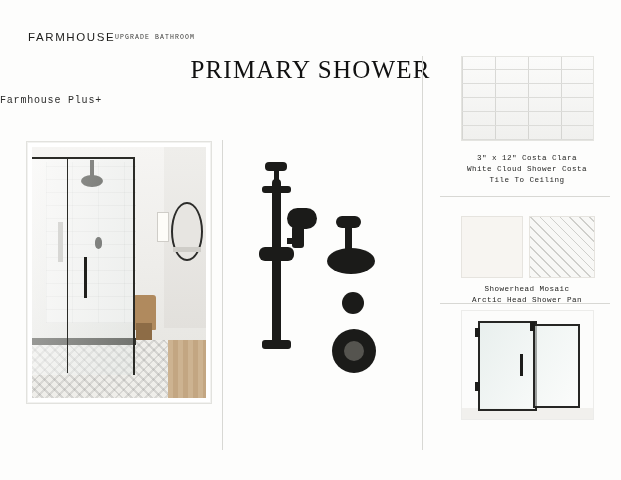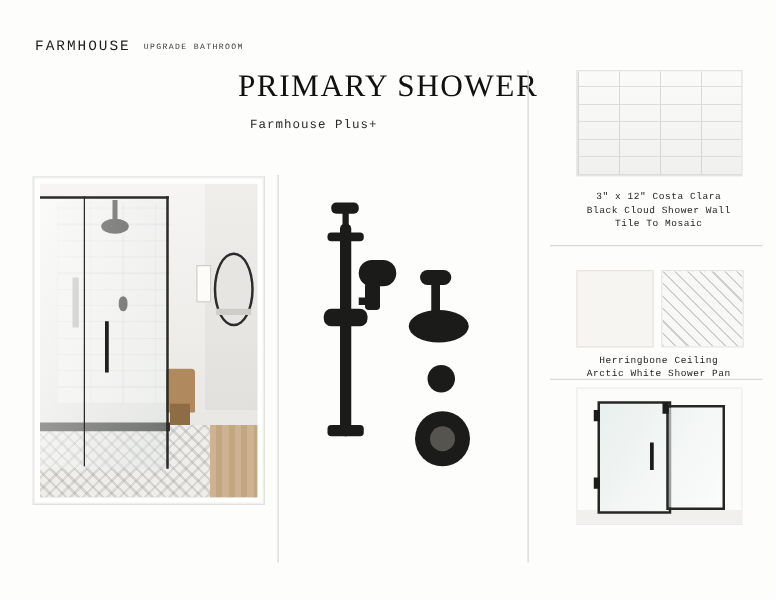--- a/index.html
+++ b/index.html
@@ -18,21 +18,21 @@
     position: absolute;
     left: 0; top: 0;
     width: 621px; height: 480px;
     background: #fdfdfc;
   }
 
   
   .brand {
     position: absolute;
     left: 28px; top: 31px;
-    font-family: Liberation Mono, monospace;
+    font-family: Liberation Sans, sans-serif;
     font-size: 11.5px;
     letter-spacing: 1.6px;
     color: #1d1d1b;
   }
   .brand-sub {
     position: absolute;
     left: 115px; top: 34px;
     font-family: "Liberation Mono", monospace;
     font-size: 6.5px;
     letter-spacing: 1.1px;
@@ -46,21 +46,20 @@
     text-align: center;
     font-family: "Liberation Serif", serif;
     font-size: 25px;
     letter-spacing: 1.2px;
     color: #111111;
   }
   .subtitle {
     position: absolute;
     left: 0; top: 95px;
     width: 502px;
-    text-align: center;
     font-family: "Liberation Mono", monospace;
     font-size: 10px;
     letter-spacing: 0.8px;
     color: #2b2b2a;
   }
 
   
   .vline {
     position: absolute;
     width: 1px;
@@ -326,31 +325,31 @@
     <div class="fx" style="left:100px; top:179px; width:44px; height:44px; border-radius:50%;"></div>
     <div class="fx" style="left:112px; top:191px; width:20px; height:20px; border-radius:50%; background:#55544f;"></div>
   </div>
 
 
   <div class="tile-swatch">
     <div class="tile-rows"></div>
   </div>
   <div class="caption" style="left:440px; top:153px; width:174px;">
     <span>3" x 12" Costa Clara</span><br>
-    <span>Black Cloud Shower Wall</span><br>
-    <span>Tile To Mosaic</span>
+    <span>White Cloud Shower Costa</span><br>
+    <span>Tile To Ceiling</span>
   </div>
 
   <div class="paint-swatch"></div>
   <div class="herringbone">
     <div class="hb-inner"></div>
   </div>
   <div class="caption" style="left:440px; top:284px; width:174px;">
-    <span>Herringbone Ceiling</span><br>
-    <span>Arctic White Shower Pan</span>
+    <span>Showerhead Mosaic</span><br>
+    <span>Arctic Head Shower Pan</span>
   </div>
 
   <div class="door-swatch">
     <div class="dr-floor"></div>
     <div class="dr-panelA"></div>
     <div class="dr-panelB"></div>
     <div class="dr-hinge" style="left:10%; top:16%;"></div>
     <div class="dr-hinge" style="left:10%; top:66%;"></div>
     <div class="dr-hinge" style="left:52%; top:10%;"></div>
     <div class="dr-handle"></div>

